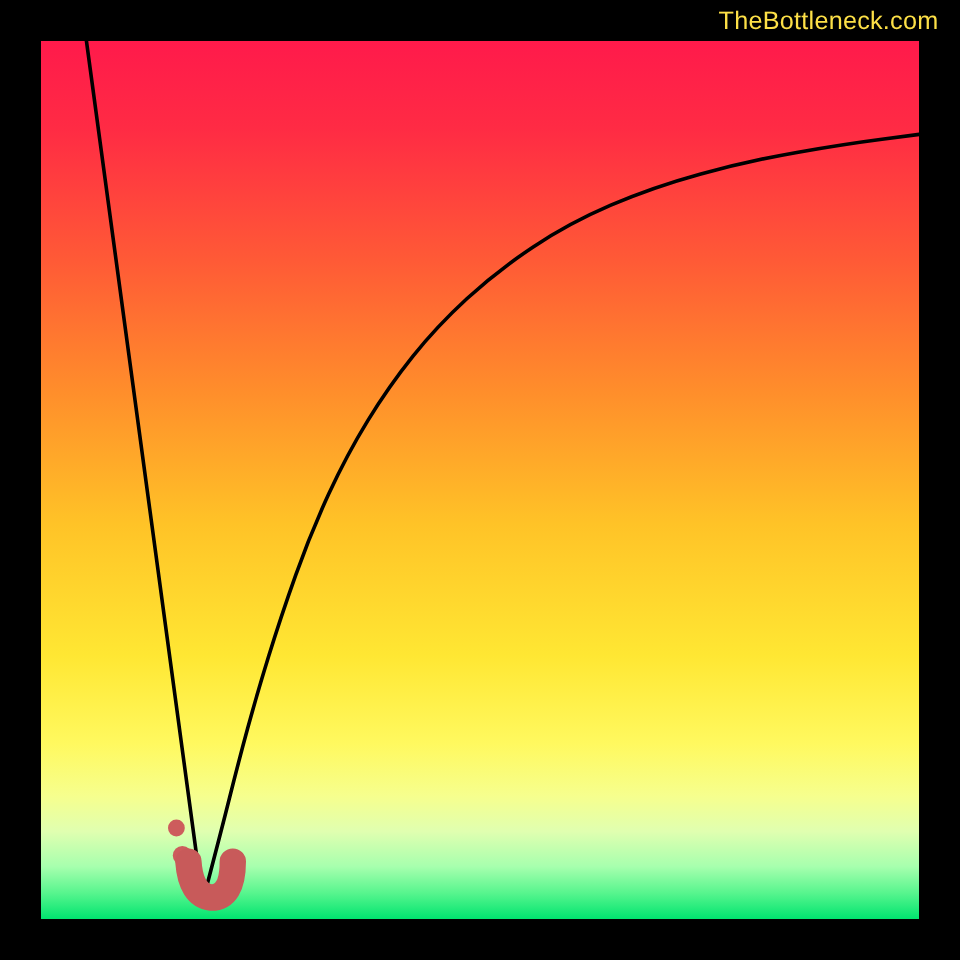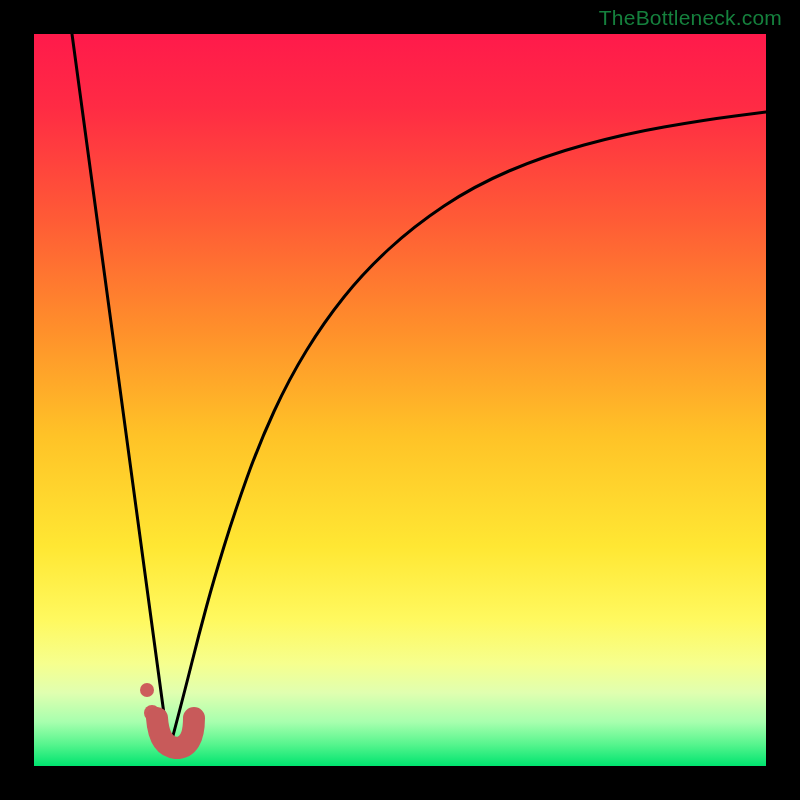--- a/index.html
+++ b/index.html
@@ -38,21 +38,21 @@
     position: absolute;
     left: 0;
     top: 0;
     width: 100%;
     height: 100%;
   }
   .watermark {
     position: absolute;
     top: 6px;
     right: 18px;
-    color: #15803d;
+    color: #fde047;
     font-size: 21px;
     font-weight: 500;
     letter-spacing: 0.2px;
   }
 </style>
 </head>
 <body>
 
 <div class="frame">
 

